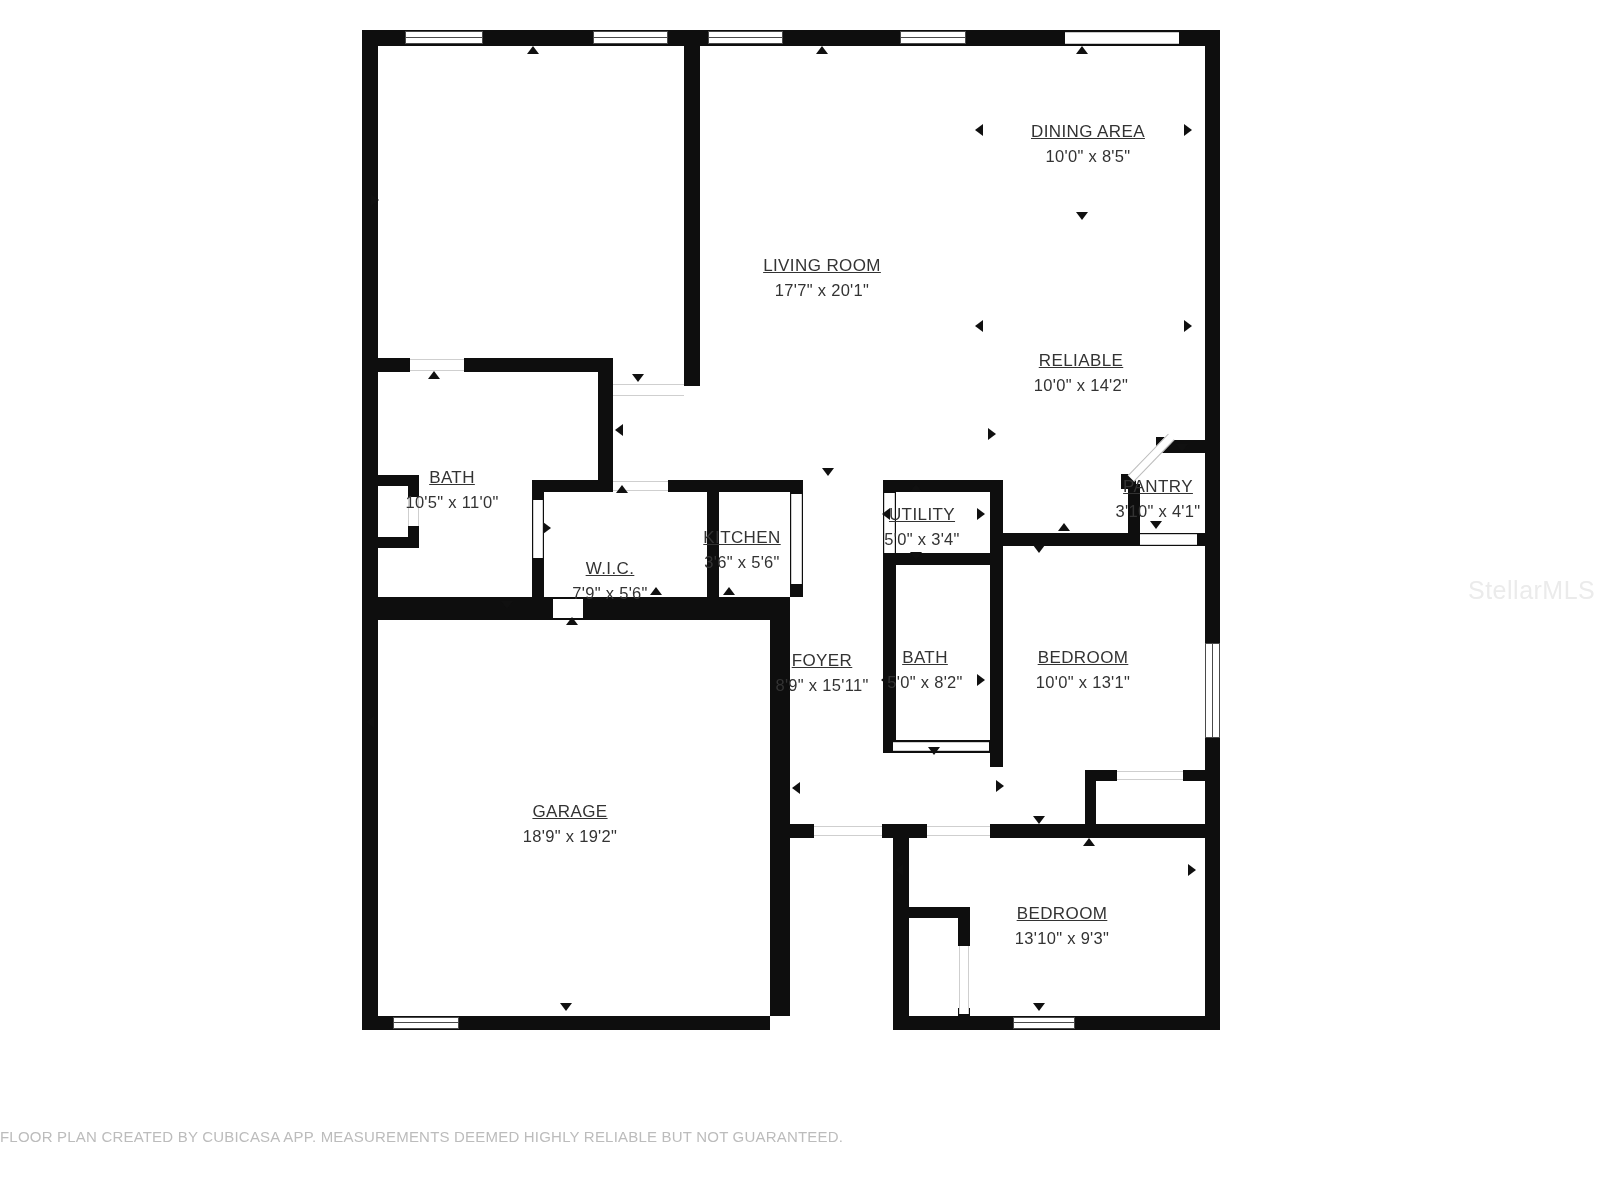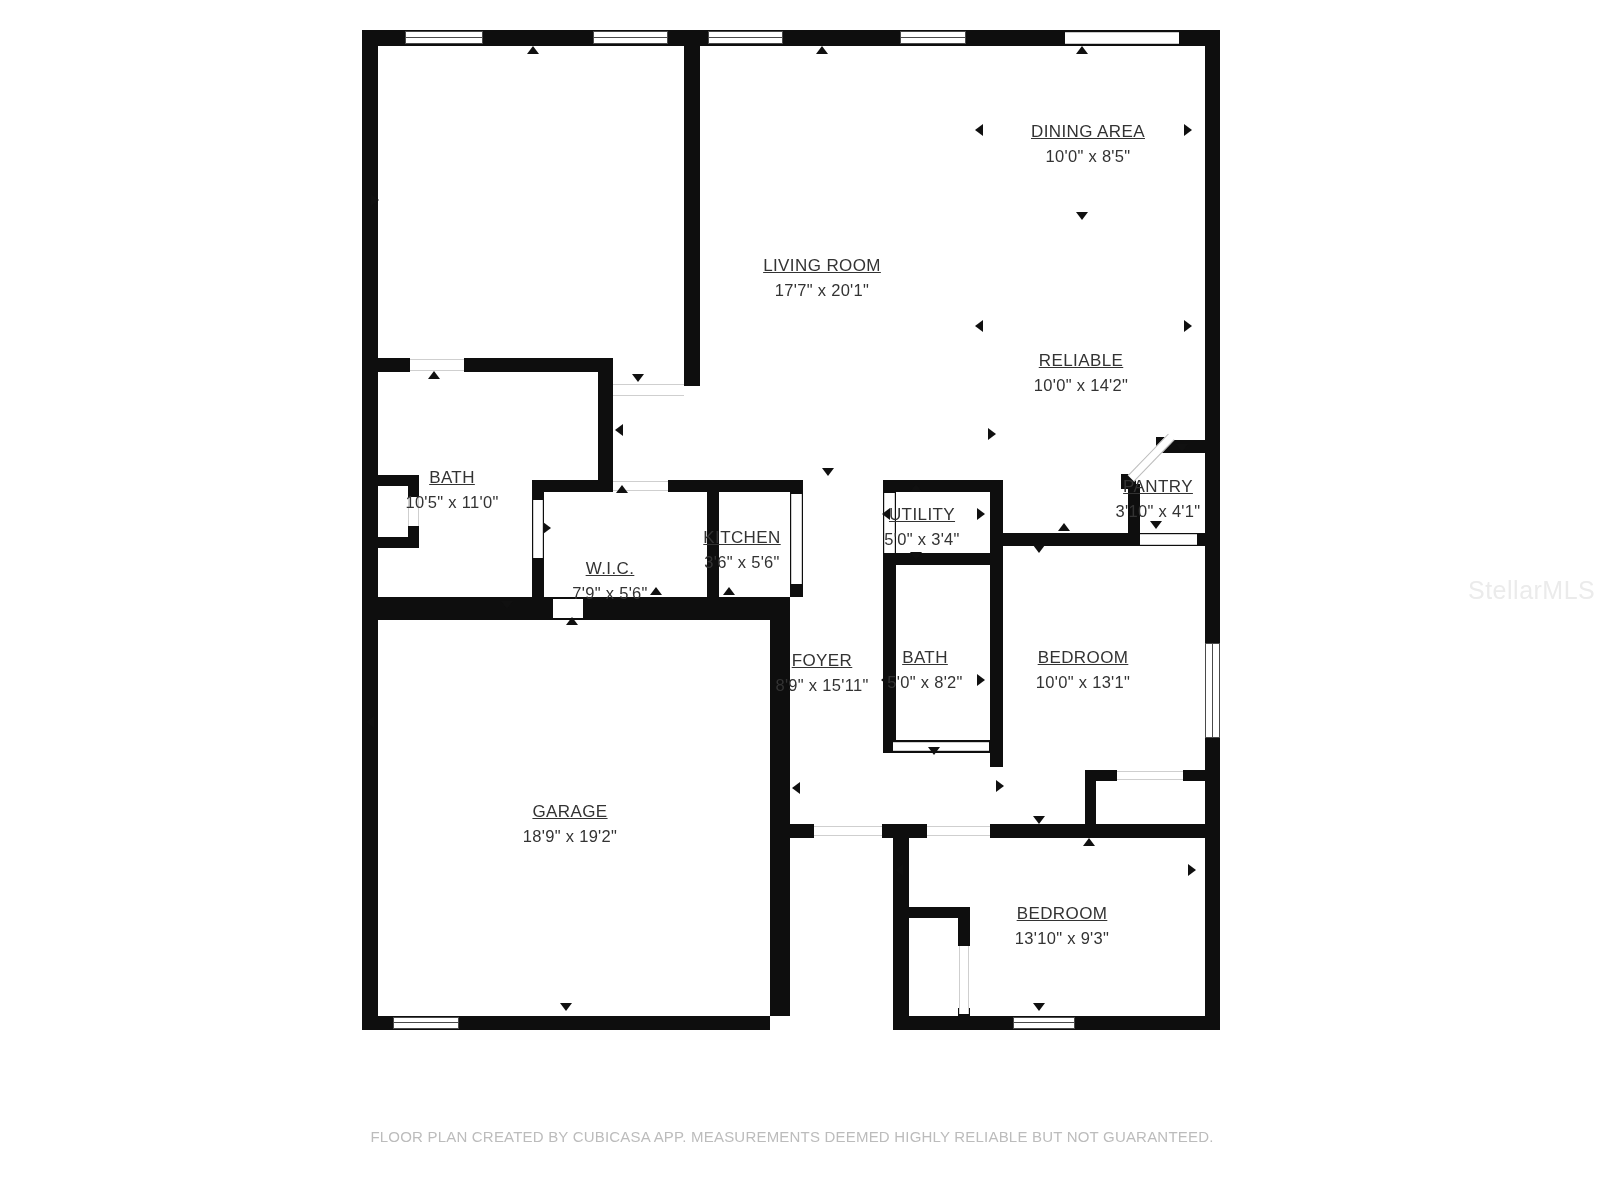--- a/index.html
+++ b/index.html
@@ -18,21 +18,21 @@
              border-top:1px solid #bbb;border-bottom:1px solid #bbb;box-sizing:border-box;
              transform:rotate(-46deg);transform-origin:0 50%;}
   .tri{position:absolute;width:0;height:0;}
   .tri.up{border-left:6px solid transparent;border-right:6px solid transparent;border-bottom:8px solid #101010;}
   .tri.down{border-left:6px solid transparent;border-right:6px solid transparent;border-top:8px solid #101010;}
   .tri.left{border-top:6px solid transparent;border-bottom:6px solid transparent;border-right:8px solid #101010;}
   .tri.right{border-top:6px solid transparent;border-bottom:6px solid transparent;border-left:8px solid #101010;}
   .room-label{position:absolute;transform:translateX(-50%);text-align:center;white-space:nowrap;color:var(--label,#333);}
   .room-name{font-size:17px;line-height:25px;letter-spacing:.4px;text-decoration:underline;}
   .room-dims{font-size:16.5px;line-height:25px;letter-spacing:.3px;}
-  .footer-note{position:absolute;left:0;right:16px;top:1128px;text-align:center;
+  .footer-note{position:absolute;left:0;right:16px;top:1128px;text-align:left;
                font-size:15px;letter-spacing:.2px;color:var(--footer,#bcbcbc);}
   .watermark{position:absolute;left:1468px;top:576px;font-size:25px;font-weight:500;
              color:#ebebeb;letter-spacing:.5px;}
 </style>
 </head>
 <body>
 
 <div id="stage" style="--wall: #0e0e0e; --label: #333333; --footer: #bcbcbc;">
 
   <div class="wall" style="left:362px;top:30px;width:858px;height:16px"></div>

